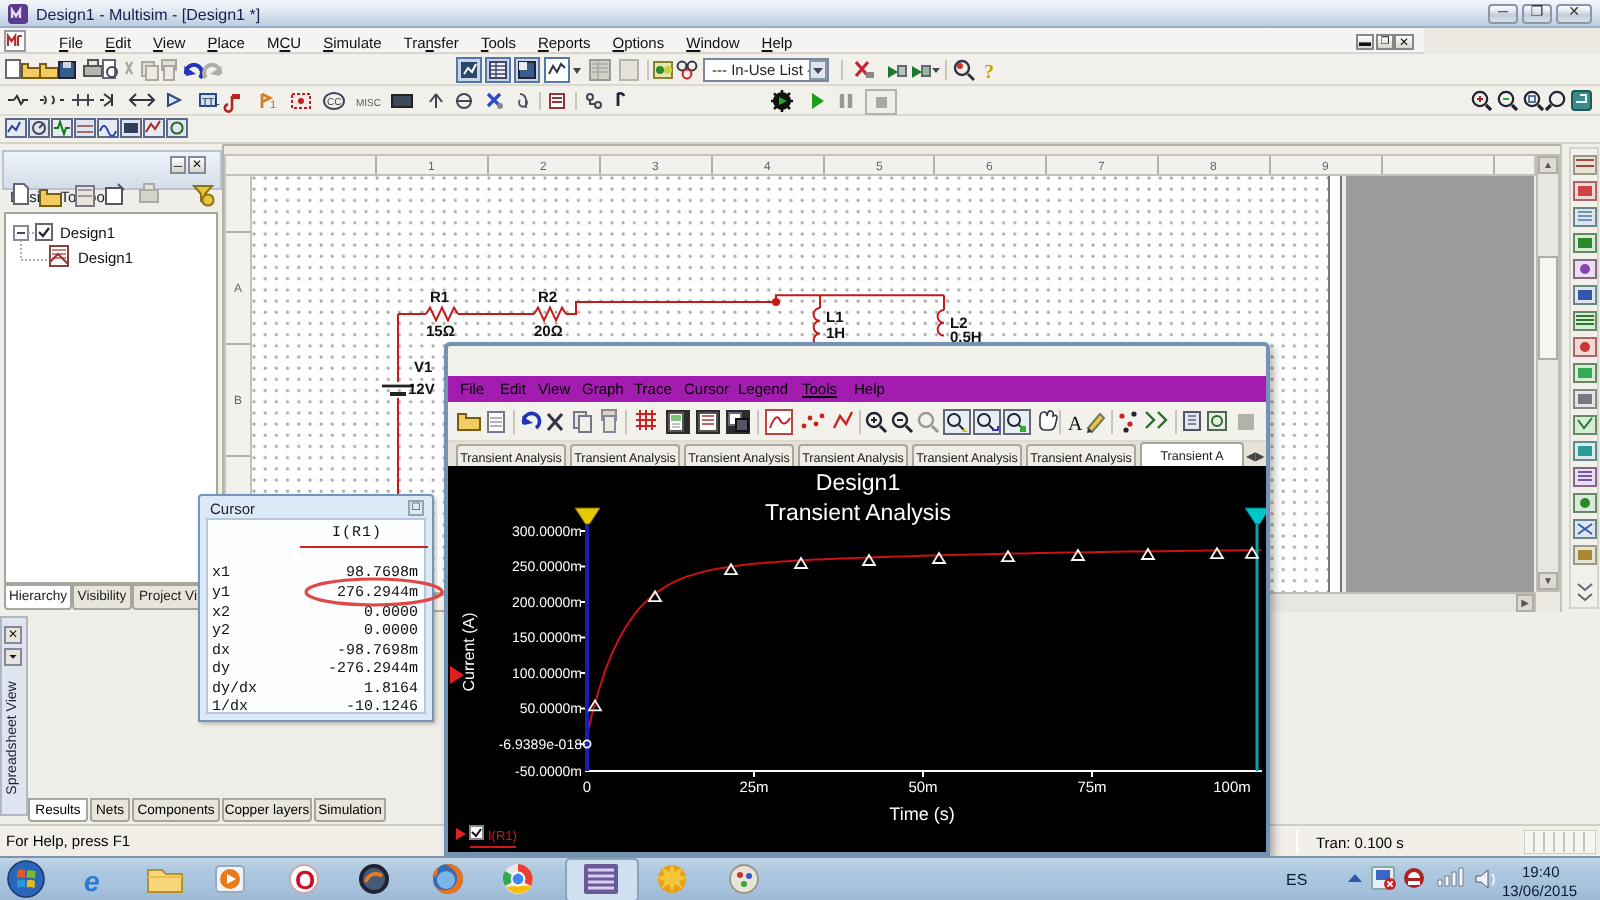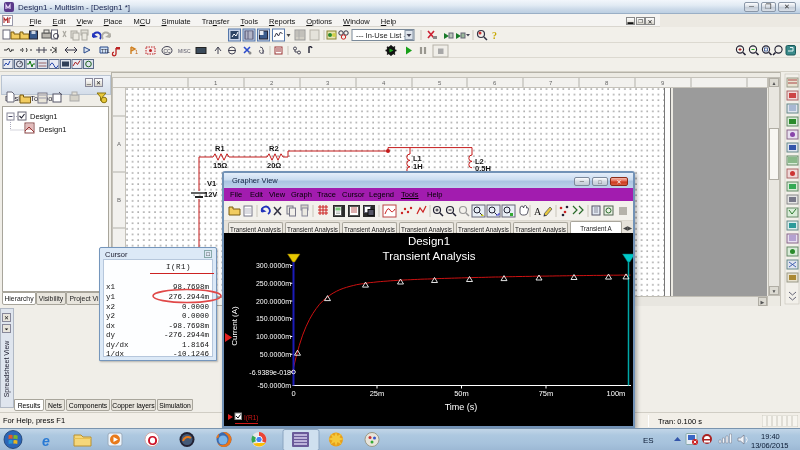--- a/index.html
+++ b/index.html
@@ -1,21 +1,21 @@
 <!DOCTYPE html>
 <html><head><meta charset="utf-8"><style>
 *{margin:0;padding:0;box-sizing:border-box;}
 html,body{width:800px;height:450px;overflow:hidden;}
 body{font-family:"Liberation Sans",sans-serif;position:relative;background:#ece9e2;font-size:8px;color:#000;}
 .abs{position:absolute;}
 
 #titlebar{left:0;top:0;width:800px;height:14px;background:linear-gradient(180deg,#f2f6fb 0%,#e2ebf4 40%,#ccdae9 70%,#bccfe2 100%);border-bottom:1px solid #9aafc6;}
 #titlebar .txt{position:absolute;left:18px;top:2.5px;font-size:8px;color:#15204d;}
 .capbtn{position:absolute;top:2px;height:10px;width:15px;background:linear-gradient(#fdfdfe,#d8dee6 45%,#c2cbd6 50%,#d8dfe8);border:1px solid #8a97a8;border-radius:2px;font-size:7px;line-height:8px;text-align:center;color:#333;}
-#menubar{left:0;top:14px;width:660px;height:13px;background:#f5f4f2;border-bottom:1px solid #d9d6cf;}
+#menubar{left:0;top:14px;width:712px;height:13px;background:#f5f4f2;border-bottom:1px solid #d9d6cf;}
 .menu-i{display:inline-block;padding:2.5px 5.5px 0 5.5px;font-size:7.5px;color:#111;}
 .menu-i u{text-decoration:underline;}
 #tb1{left:0;top:27px;width:800px;height:16px;background:#f2f0ea;border-bottom:1px solid #dcd9d0;}
 #tb2{left:0;top:43px;width:800px;height:15px;background:#f2f0ea;border-bottom:1px solid #dcd9d0;}
 #tb3{left:0;top:58px;width:800px;height:14px;background:#f2f0ea;border-bottom:1px solid #d5d2c8;}
 
 #dtb{left:0;top:72px;width:112px;height:234px;background:#f0eee8;border-right:1px solid #b5b2a8;}
 #dtb-title{position:absolute;left:1px;top:3px;width:110px;height:13px;background:linear-gradient(180deg,#eef3fa,#d4dde9);border:1px solid #b9c4d2;font-size:7.5px;padding:18px 0 0 3px;color:#223;}
 #dtb-tools{position:absolute;left:1px;top:17px;width:110px;height:17px;}
 #dtb-tree{position:absolute;left:2px;top:34px;width:107px;height:186px;background:#fff;border:1px solid #a8a59b;}
@@ -458,25 +458,20 @@
       <div style="position:absolute;left:2px;top:90px;">1/dx</div>
         <div style="position:absolute;right:3px;top:90px;">-10.1246</div>
     </div>
   </div>
 </div>
 <svg class="abs" style="left:150px;top:286px;z-index:30;pointer-events:none;" width="75" height="20" viewBox="0 0 75 20">
     <ellipse cx="37" cy="10" rx="34" ry="6.5" fill="none" stroke="#e04848" stroke-width="1.6"></ellipse>
   </svg>
 
 <div class="abs" id="grwin">
-  <div id="gr-title">Grapher View
-    <div style="position:absolute;left:350px;top:4px;width:16px;height:9px;background:linear-gradient(#fdfdfe,#d3dae2 50%,#c3ccd7);border:1px solid #7d8a9b;border-radius:2px;font-size:6px;line-height:7px;text-align:center;color:#333;">─</div>
-    <div style="position:absolute;left:368px;top:4px;width:16px;height:9px;background:linear-gradient(#fdfdfe,#d3dae2 50%,#c3ccd7);border:1px solid #7d8a9b;border-radius:2px;font-size:5.5px;line-height:8px;text-align:center;color:#333;">□</div>
-    <div style="position:absolute;left:386px;top:4px;width:18px;height:9px;background:linear-gradient(#f6b8ab,#e46c56 45%,#cc3a1e 55%,#d85a40);border:1px solid #8b2c17;border-radius:2px;font-size:6px;line-height:8px;text-align:center;color:#fff;">✕</div>
-  </div>
   <div id="gr-menu">
     <span style="position:absolute;left:6px;top:2px;">File</span>
     <span style="position:absolute;left:26px;top:2px;">Edit</span>
     <span style="position:absolute;left:45px;top:2px;">View</span>
     <span style="position:absolute;left:67px;top:2px;">Graph</span>
     <span style="position:absolute;left:93px;top:2px;">Trace</span>
     <span style="position:absolute;left:118px;top:2px;">Cursor</span>
     <span style="position:absolute;left:145px;top:2px;">Legend</span>
     <span style="position:absolute;left:177px;top:2px;text-decoration:underline;">Tools</span>
     <span style="position:absolute;left:203px;top:2px;">Help</span>

